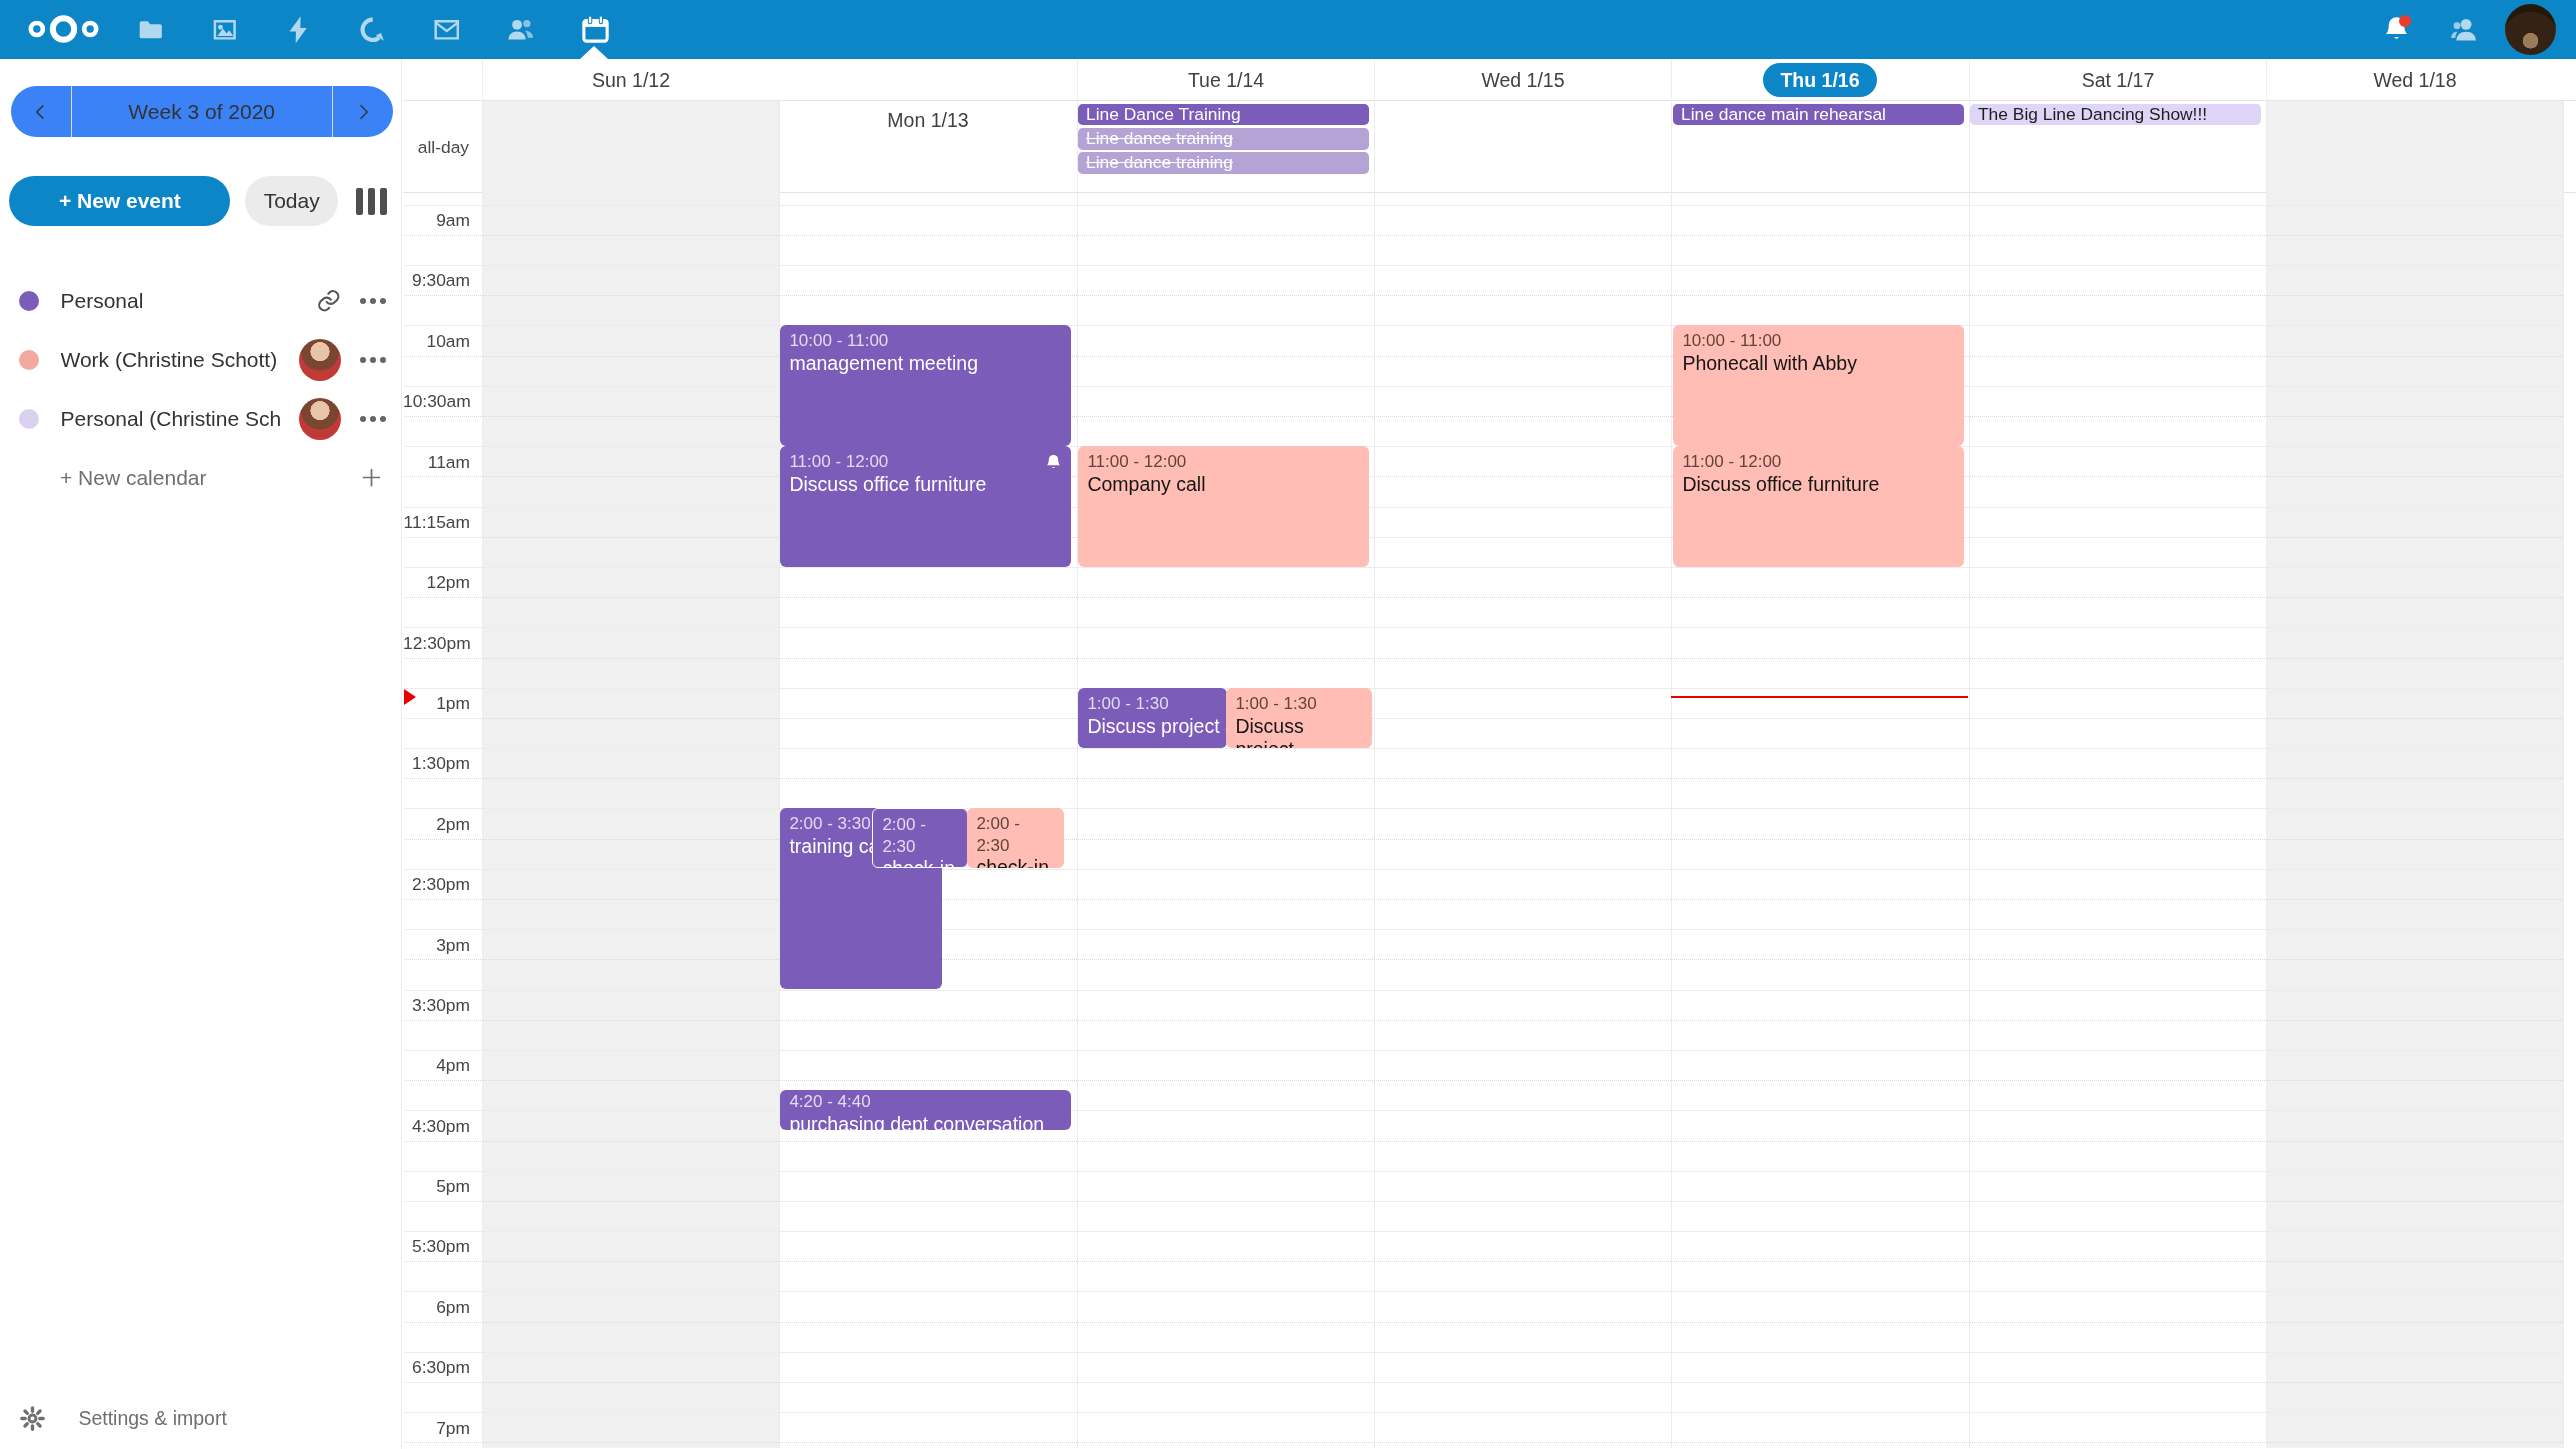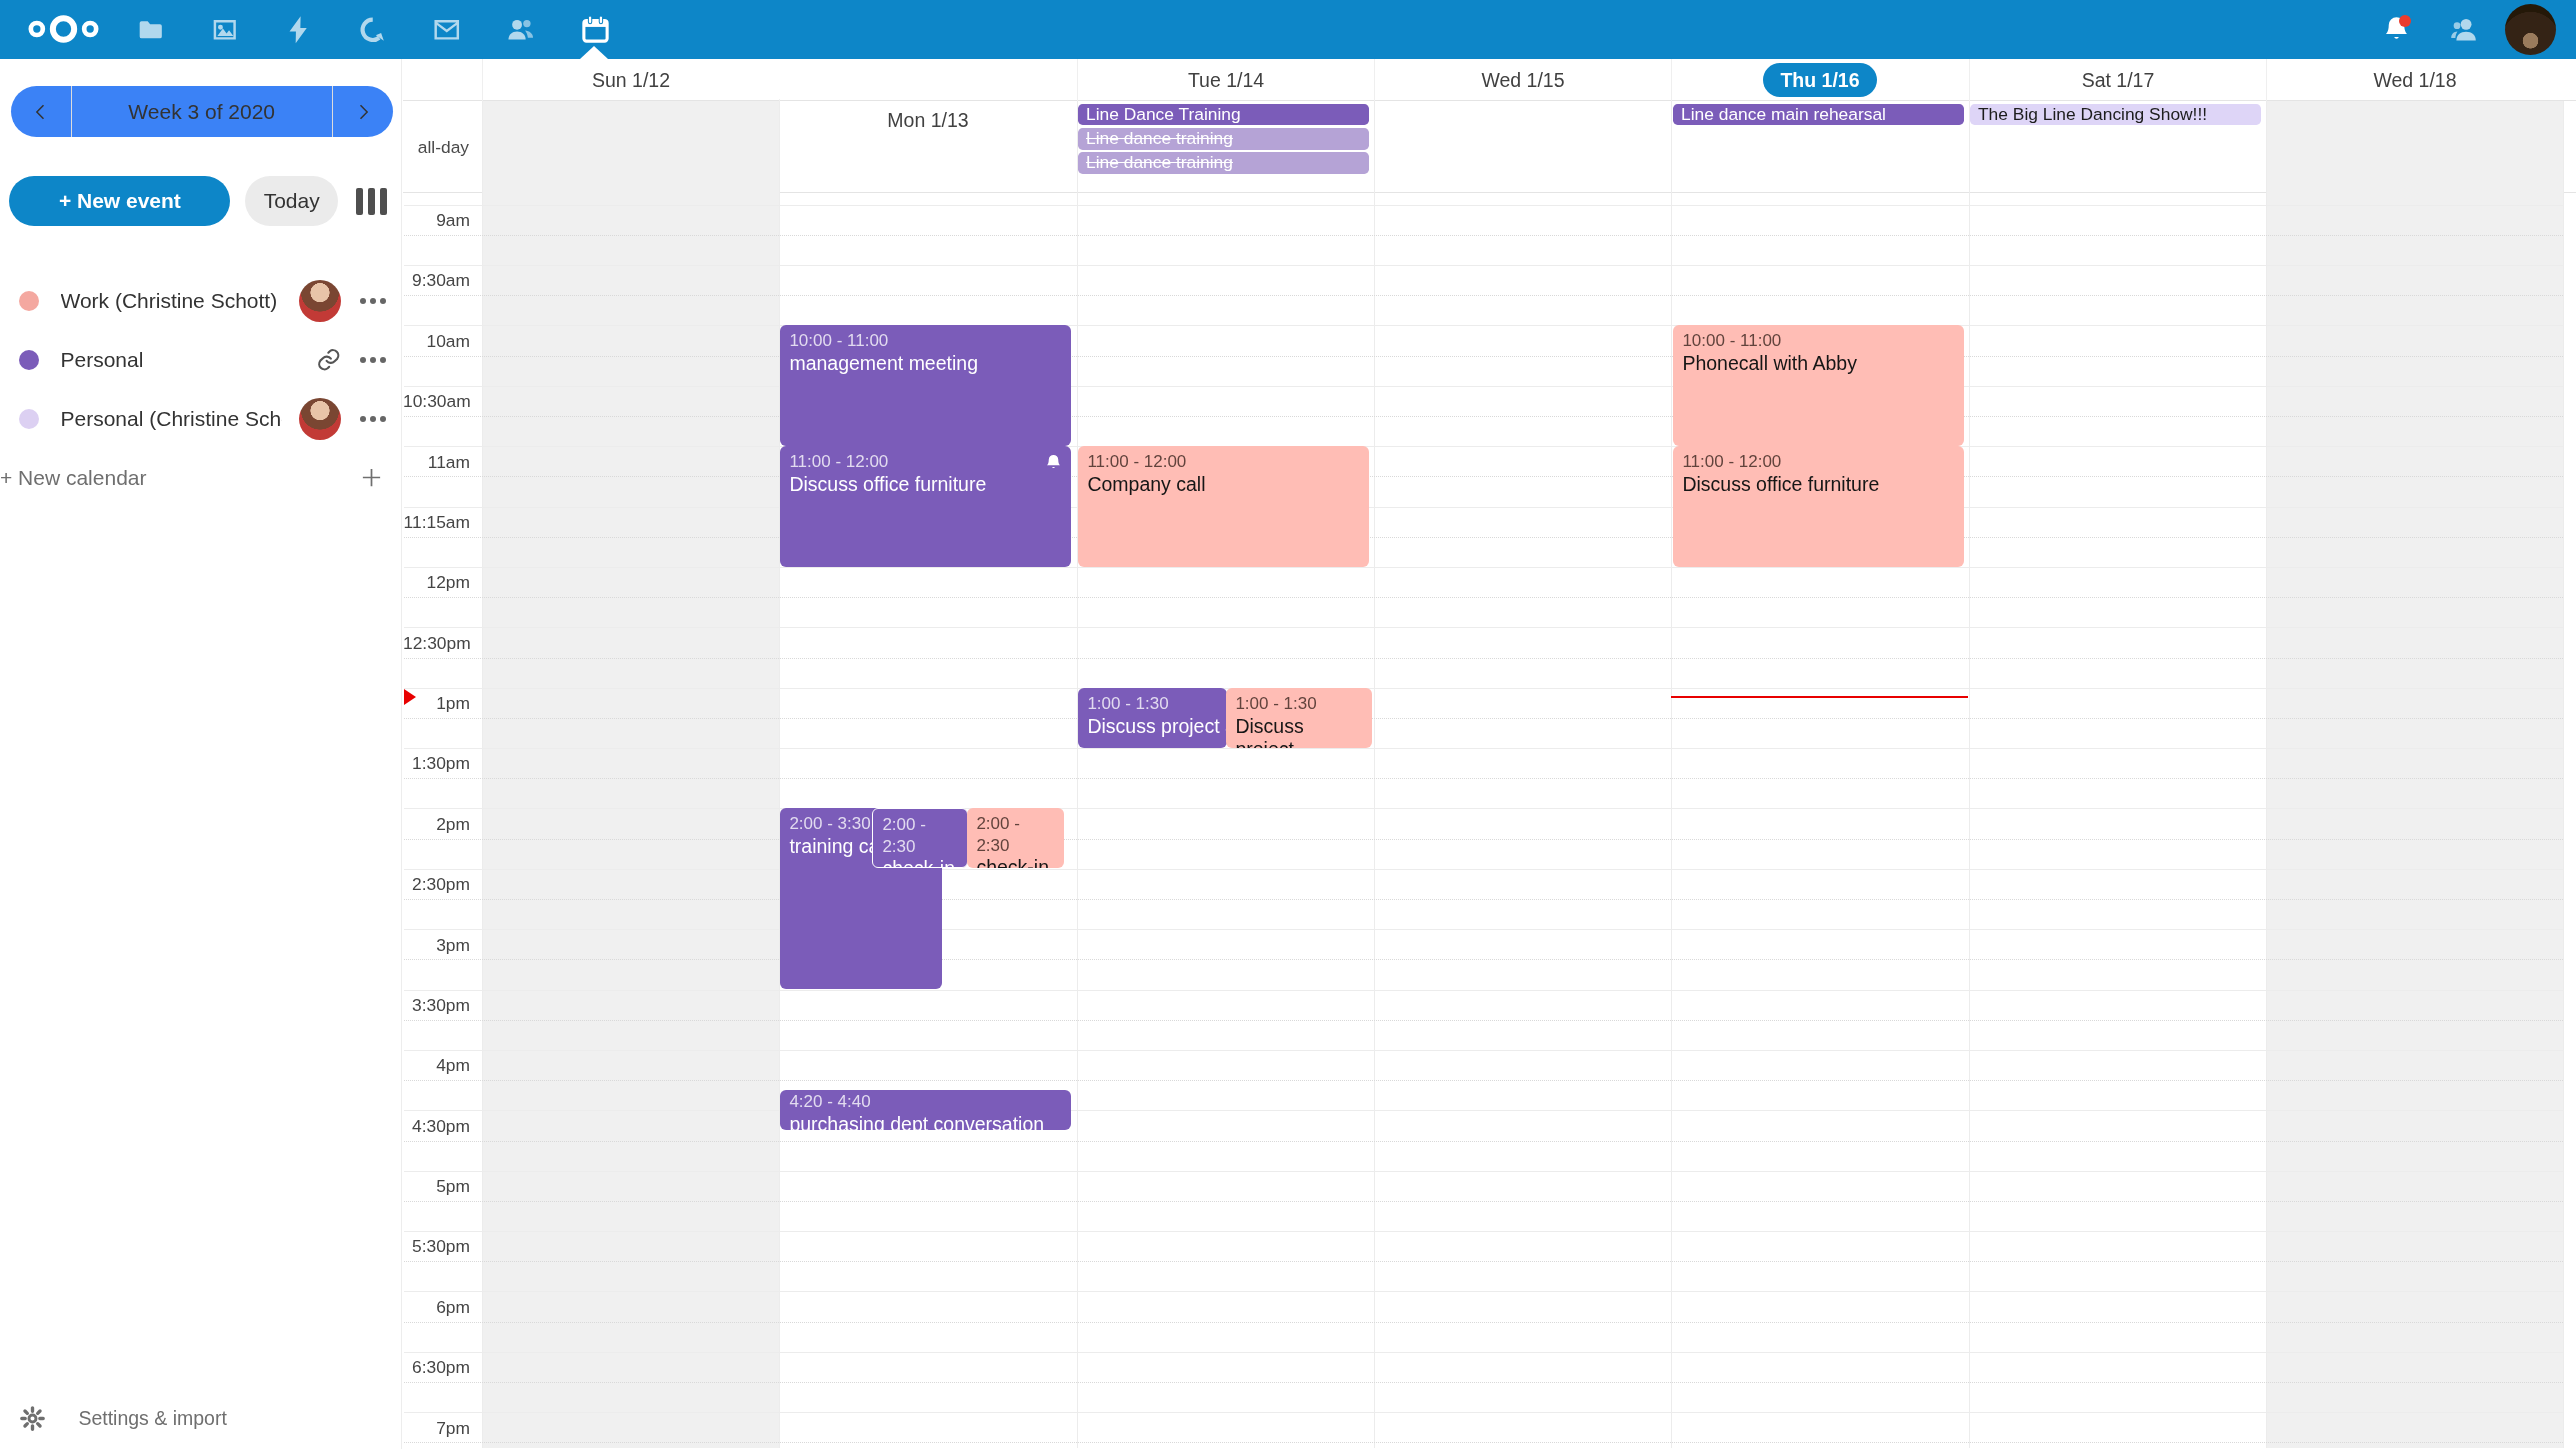--- a/index.html
+++ b/index.html
@@ -34,21 +34,21 @@
   .view-switch i { display:block; width:7.4px; height:27px; background:#4f4f4f; border-radius:2px; }
   .cal-list { position:absolute; left:0; top:212px; width:402px; }
   .cal-row { position:relative; height:59px; display:flex; align-items:center; padding-left:19px; cursor:pointer; }
   .cal-dot { width:20px; height:20px; border-radius:50%; flex:0 0 20px; }
   .cal-name { margin-left:21.5px; font-size:21px; color:#333; white-space:nowrap; overflow:hidden; max-width:221px; }
   .cal-right { position:absolute; right:14.8px; top:0; height:59px; display:flex; align-items:center; gap:17.4px; }
   .mini-avatar { width:42px; height:42px; border-radius:50%;
     background:radial-gradient(circle at 50% 30%, #e8c4a8 0 26%, #7a4632 27% 52%, #c23a36 53% 100%); }
   .dots3 { display:flex; gap:4px; cursor:pointer; padding:5.4px 1.3px; }
   .dots3 i { width:6px; height:6px; border-radius:50%; background:#666; display:block; }
-  .newcal-row { position:relative; height:59px; display:flex; align-items:center; cursor:pointer; }
+  .newcal-row { position:relative; height:59px; display:flex; align-items:center; padding-left:60px; cursor:pointer; }
   .newcal-label { font-size:21px; color:#6f6f6f; }
   .newcal-plus { position:absolute; right:19px; }
   .settings-row { position:absolute; left:19px; bottom:17.4px; display:flex; align-items:center; gap:17.4px; cursor:pointer; }
   .settings-label { font-size:19.5px; color:#6f6f6f;margin-left:15px; }
 
   
   #main { position:absolute; left:403px; top:59px; width:2173px; height:1390px; background:#fff; }
   #day-header { position:absolute; left:0; top:0; width:100%; height:42px; border-bottom:0.7px solid #e4e4e4; }
   .day-header-cell { position:absolute; top:0; height:42px; display:flex; align-items:center; justify-content:center; border-left:0.7px solid #efefef; }
   .day-label { font-size:19.5px; color:#414141; }
@@ -180,39 +180,39 @@
     <button class="btn-today">Today</button>
     <div class="view-switch">
         <i></i>
         <i></i>
         <i></i>
       </div>
   </div>
 
   <div class="cal-list">
     <div class="cal-row">
-      <span class="cal-dot" style="background:#f4a8a0"></span>
-      <span class="cal-name">Work (Christine Schott)</span>
-      <span class="cal-right">
-        <span class="mini-avatar"></span>
-        <span class="dots3">
-            <i></i>
-            <i></i>
-            <i></i>
-          </span>
-      </span>
-    </div>
-    <div class="cal-row">
       <span class="cal-dot" style="background:#7b5cb9"></span>
       <span class="cal-name">Personal</span>
       <span class="cal-right">
         <svg width="25.5" height="25.5" viewBox="0 0 24 24" fill="none" stroke="#555" stroke-width="2" stroke-linecap="round">
             <path d="M10 13a5 5 0 0 0 7.5.5l2.5-2.5a5 5 0 0 0-7-7l-1.4 1.4"></path>
             <path d="M14 11a5 5 0 0 0-7.5-.5L4 13a5 5 0 0 0 7 7l1.4-1.4"></path>
           </svg>
+        <span class="dots3">
+            <i></i>
+            <i></i>
+            <i></i>
+          </span>
+      </span>
+    </div>
+    <div class="cal-row">
+      <span class="cal-dot" style="background:#f4a8a0"></span>
+      <span class="cal-name">Work (Christine Schott)</span>
+      <span class="cal-right">
+        <span class="mini-avatar"></span>
         <span class="dots3">
             <i></i>
             <i></i>
             <i></i>
           </span>
       </span>
     </div>
     <div class="cal-row">
       <span class="cal-dot" style="background:#dcd0f2"></span>
       <span class="cal-name">Personal (Christine Scho...</span>

